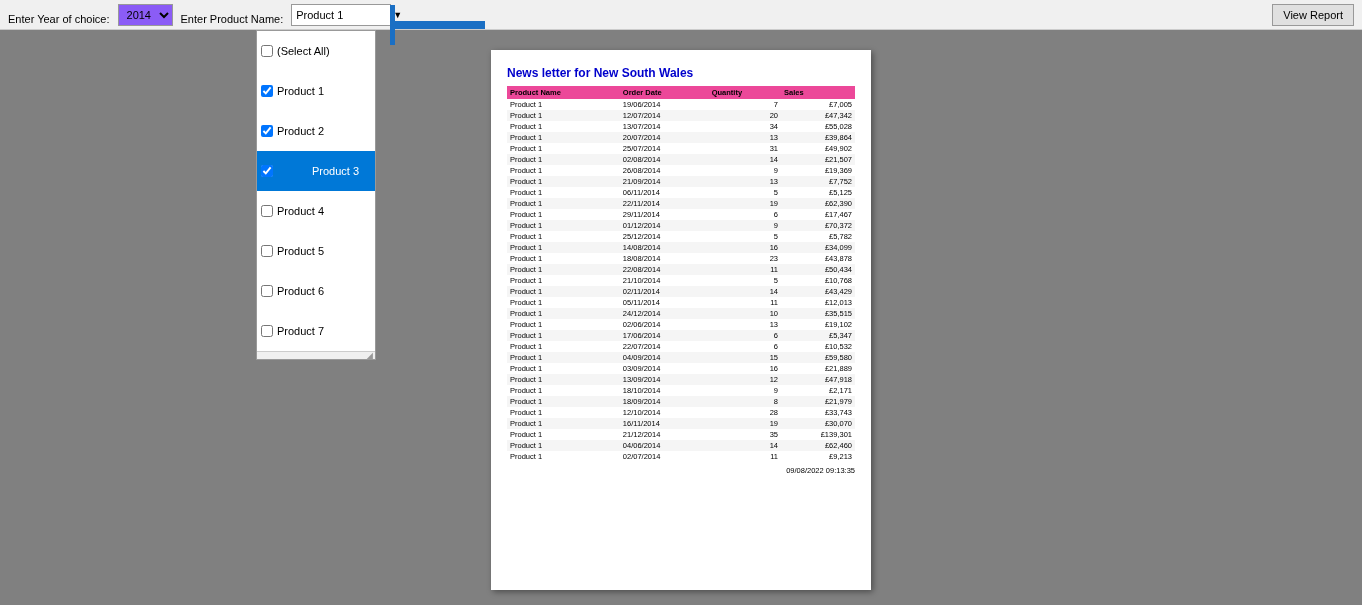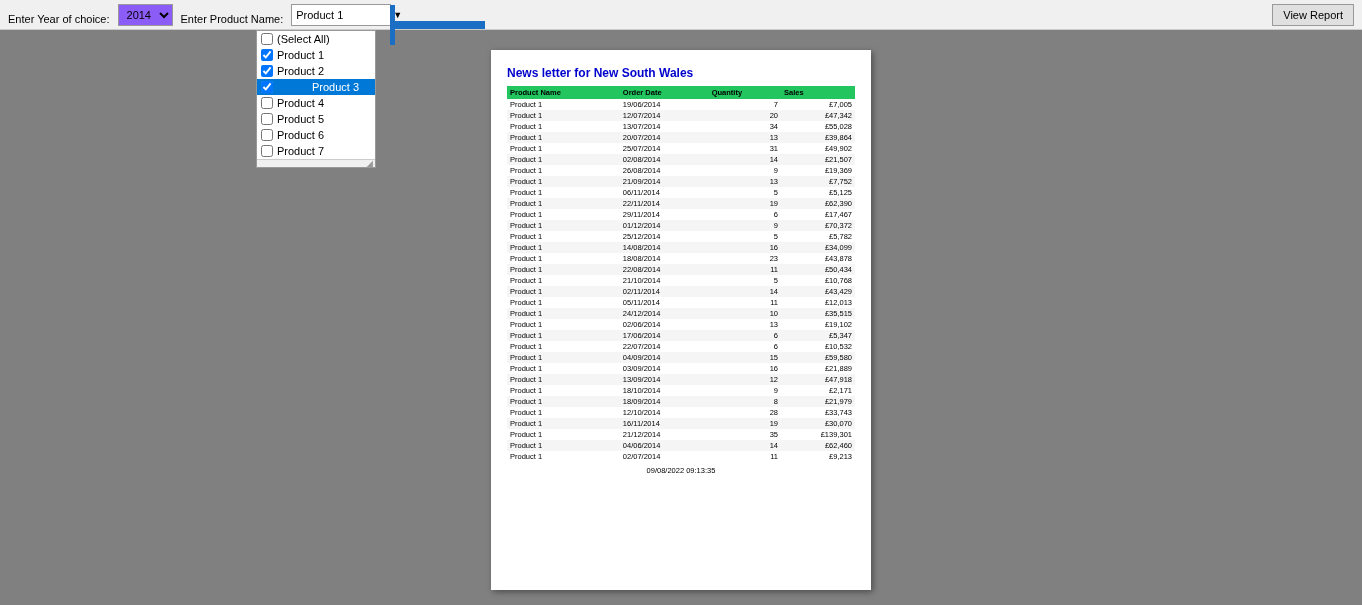--- a/index.html
+++ b/index.html
@@ -68,21 +68,21 @@
       left: 256px;
       width: 120px;
       background: white;
       border: 1px solid #999;
       z-index: 100;
       font-size: 11px;
     }
     .dropdown-item {
       display: flex;
       align-items: center;
-      padding: 2px 4px;
+      padding: 14px 4px;
       cursor: pointer;
       white-space: nowrap;
     }
     .dropdown-item.selected {
       background: #0078d7;
       color: white;
       gap: 35px;
     }
     .dropdown-item input[type="checkbox"] {
       margin-right: 4px;
@@ -142,21 +142,21 @@
       margin-bottom: 10px;
     }
 
     
     .report-table {
       width: 100%;
       border-collapse: collapse;
       font-size: 7.5px;
     }
     .report-table thead tr {
-      background: #22c55e;
+      background: #ec4899;
     }
     .report-table thead th {
       padding: 2px 3px;
       text-align: left;
       font-weight: bold;
       border: none;
       color: #000;
     }
     .report-table tbody tr:nth-child(even) {
       background: #f5f5f5;
@@ -171,21 +171,21 @@
     .report-table tbody td:last-child {
       text-align: right;
     }
     .report-table tbody td:nth-child(3) {
       text-align: right;
     }
 
     .report-footer {
       font-size: 7.5px;
       color: #000;
-      text-align: center;
+      text-align: right;
       margin-top: 4px;
     }
   </style>
 </head>
 <body>
 
 <div id="toolbar">
   <span class="toolbar-label">Enter Year of choice:</span>
   <select class="toolbar-select">
     <option>2014</option>

